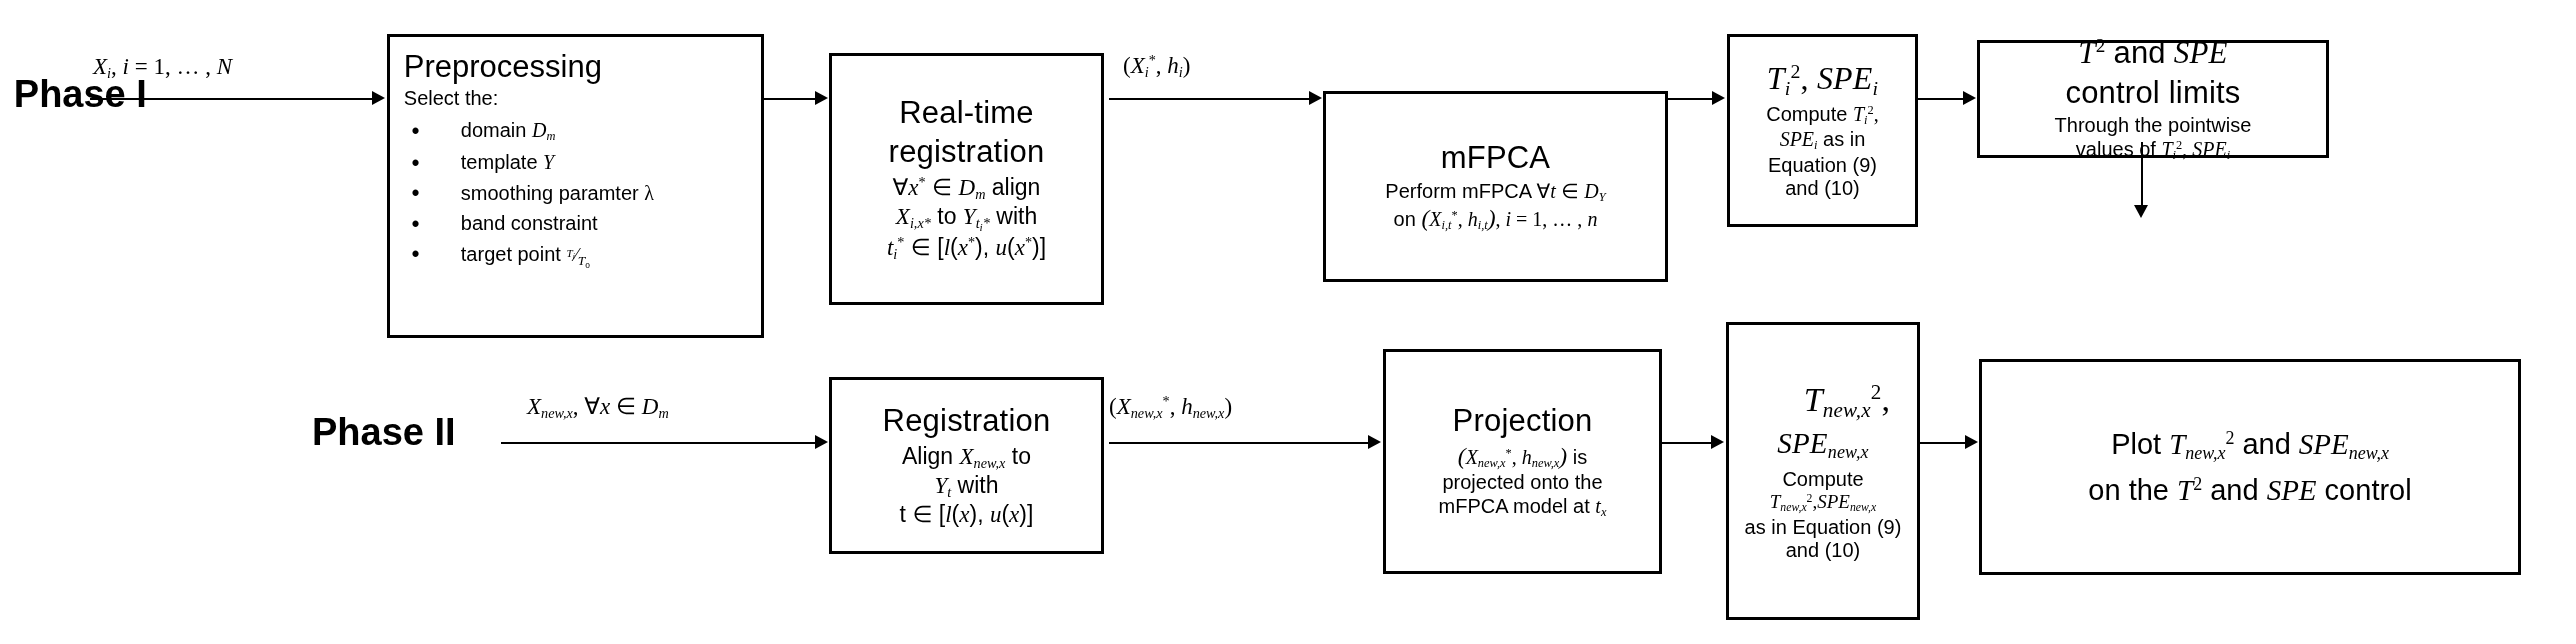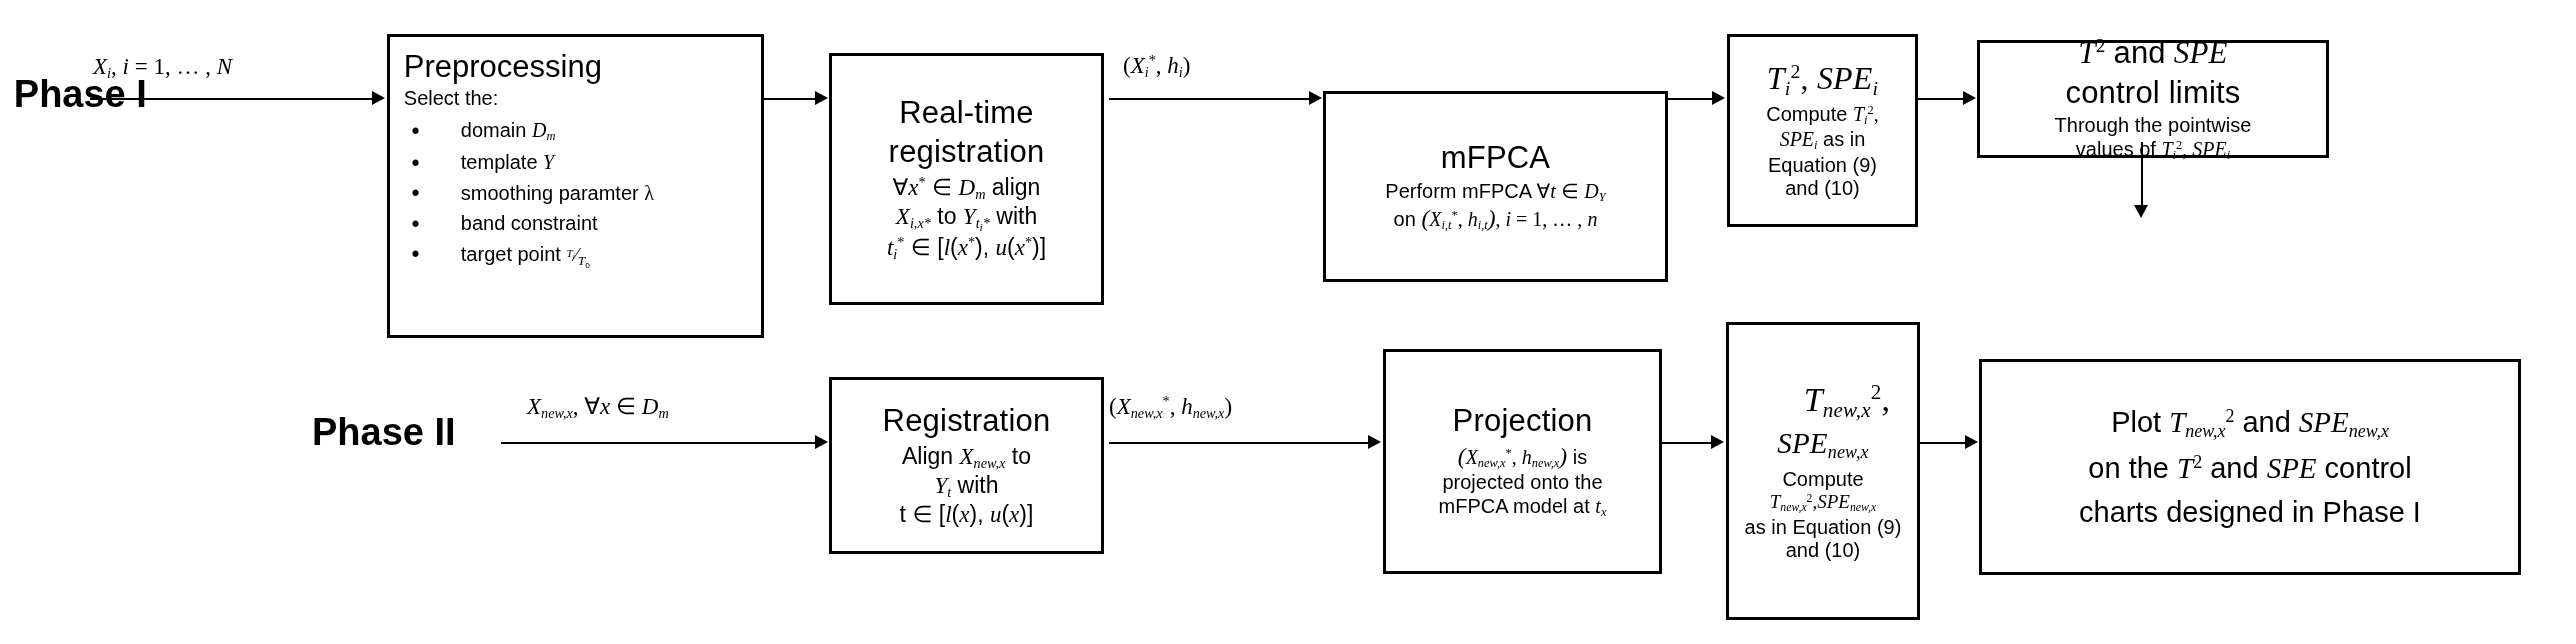--- a/index.html
+++ b/index.html
@@ -182,17 +182,16 @@
   <div class="hline" style="left:1920px;top:442px;width:46px;"></div>
   <div class="ahead-r" style="left:1965px;top:435px;"></div>
 
   <div class="box" style="left:1979px;top:359px;width:542px;height:216px;">
     <div class="sub" style="font-size:29px;margin:4.6px 0;">
       Plot <span class="m">T</span><sub>new,x</sub><sup>2</sup> and <span class="m">SPE</span><sub>new,x</sub>
     </div>
     <div class="sub" style="font-size:29px;margin:4.6px 0;">
       on the <span class="m">T</span><sup>2</sup> and <span class="m">SPE</span> control
     </div>
-    <div class="sub" style="font-size:29px;margin:4.6px 0;">charts designed in Phase I</div>
   </div>
 
 </div>
 
 
 </body></html>

